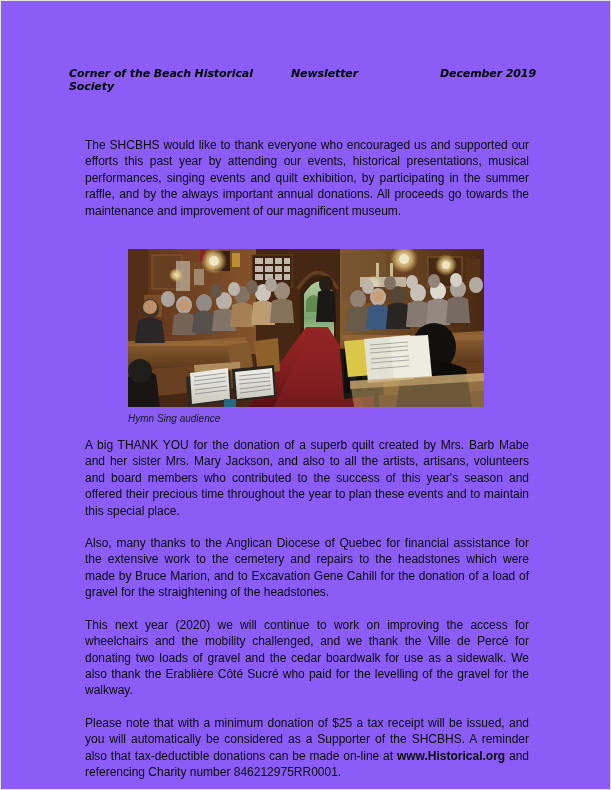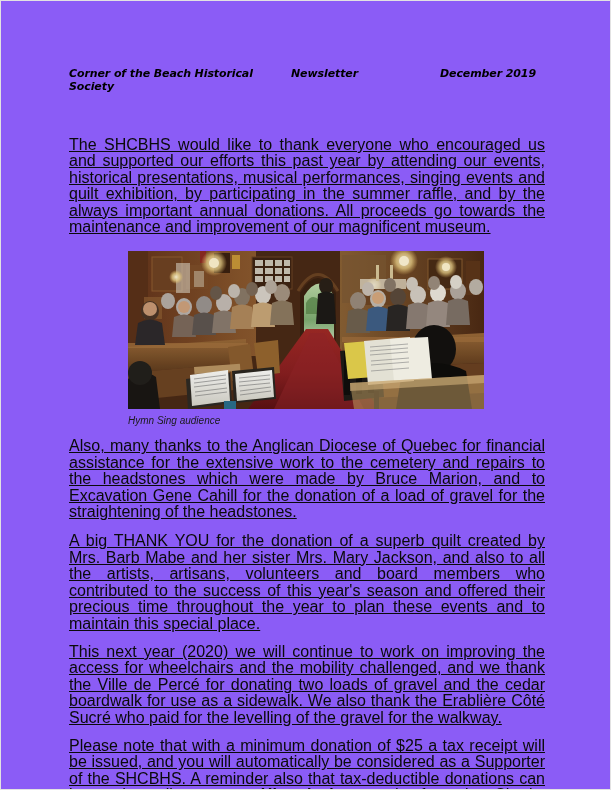--- a/index.html
+++ b/index.html
@@ -37,36 +37,35 @@
     font-size: 11px;
     color: #000000;
     letter-spacing: -0.1px;
   }
   .hdr-society { width: 222px; }
   .hdr-newsletter { width: 140px; margin-top: 22px; }
   .hdr-date { width: 114px; text-align: center; }
 
   
   .body-text {
-    font-size: 16px;
+    font-size: 12px;
     line-height: 16.4px;
     color: #0a0a0a;
     text-align: justify;
-    margin: 0;
-    text-decoration: underline;
+    margin: 16px;
   }
   .p-intro { margin-top: 44px; }
   .p-gap    { margin-top: 13px; }
   .p-gap-sm { margin-top: 12px; }
 
   .bold { font-weight: bold; }
 
   
   .photo-wrap {
-    margin-top: 16px;
+    margin-top: 30px;
     margin-left: 59px;
     width: 356px;
   }
   .photo {
     position: relative;
     width: 356px;
     height: 158px;
     overflow: hidden;
     background: #3a2115;
   }
@@ -299,23 +298,23 @@
           <path d="M222 132 L356 124 L356 158 L226 158 Z" fill="#c9a468" opacity="0.55"></path>
           <path d="M222 132 L356 124 L356 132 L222 140 Z" fill="#e0bc84" opacity="0.6"></path>
 
           <rect width="356" height="158" fill="none"></rect>
           <rect x="0" y="0" width="356" height="158" fill="#000" opacity="0.06"></rect>
         </svg>
       </div>
       <div class="caption">Hymn Sing audience</div>
     </div>
 
+    <p class="body-text p-gap">A big THANK YOU for the donation of a superb quilt created by Mrs. Barb Mabe and her sister Mrs. Mary Jackson, and also to all the artists, artisans, volunteers and board members who contributed to the success of this year's season and offered their precious time throughout the year to plan these events and to maintain this special place.</p>
+
     <p class="body-text p-gap-sm">Also, many thanks to the Anglican Diocese of Quebec for financial assistance for the extensive work to the cemetery and repairs to the headstones which were made by Bruce Marion, and to Excavation Gene Cahill for the donation of a load of gravel for the straightening of the headstones.</p>
-
-    <p class="body-text p-gap">A big THANK YOU for the donation of a superb quilt created by Mrs. Barb Mabe and her sister Mrs. Mary Jackson, and also to all the artists, artisans, volunteers and board members who contributed to the success of this year's season and offered their precious time throughout the year to plan these events and to maintain this special place.</p>
 
     <p class="body-text p-gap-sm">This next year (2020) we will continue to work on improving the access for wheelchairs and the mobility challenged, and we thank the Ville de Percé for donating two loads of gravel and the cedar boardwalk for use as a sidewalk.  We also thank the Erablière Côté Sucré who paid for the levelling of the gravel for the walkway.</p>
 
 
     <p class="body-text p-gap-sm"><span>Please note that with a minimum donation of $25 a tax receipt will be issued, and you will automatically be considered as a Supporter of the SHCBHS. A reminder also that tax-deductible donations can be made on-line at  </span><span class="bold">www.Historical.org</span><span> and referencing Charity number 846212975RR0001.</span></p>
 
 
   </div>
 </div>
 

